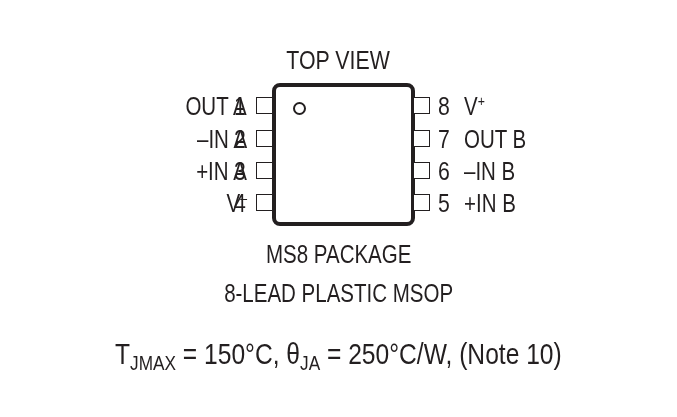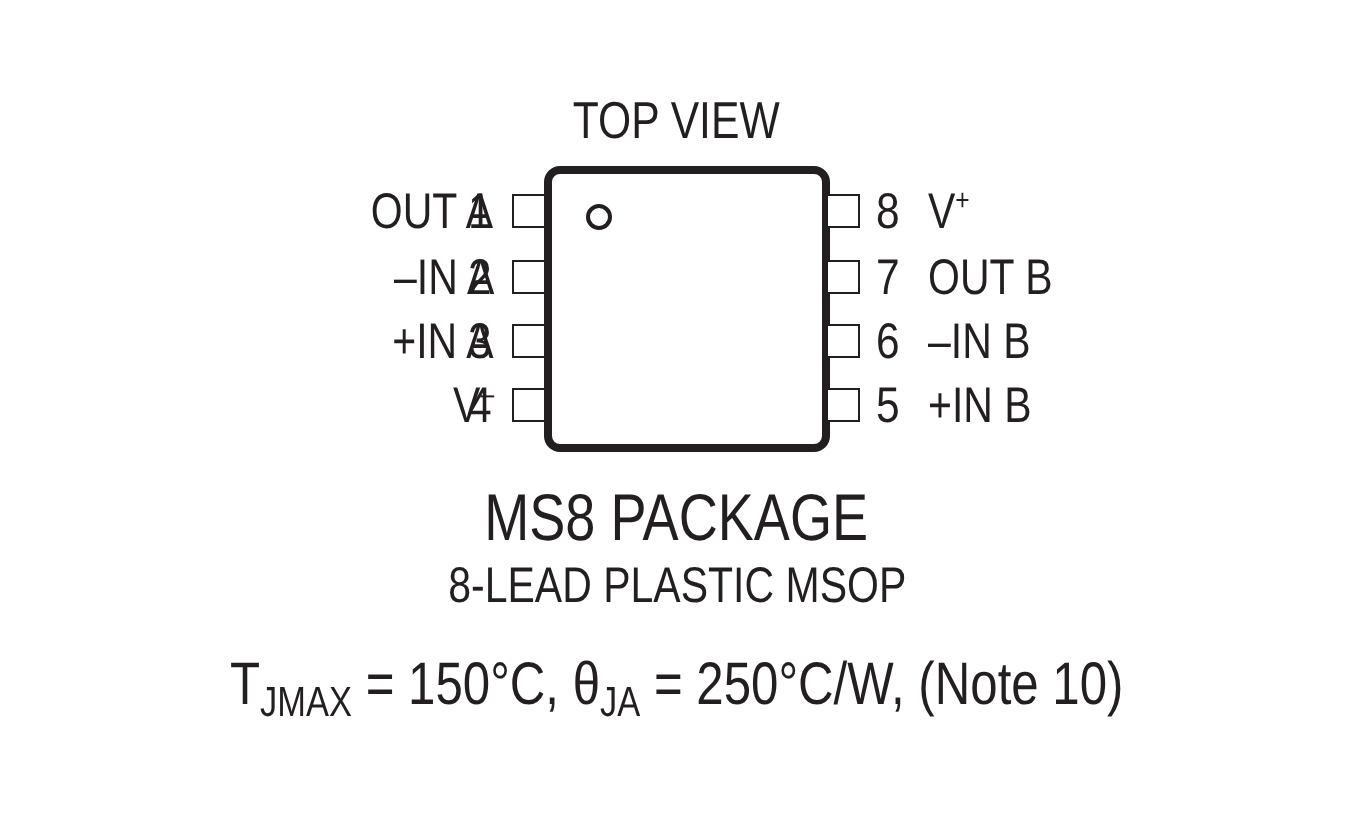--- a/index.html
+++ b/index.html
@@ -27,29 +27,29 @@
       display: inline-block;
       transform: scaleX(0.82);
       transform-origin: center top;
     }
     #title {
       top: 47px;
       font-size: 26px;
     }
     #pkg1 {
       top: 242px;
-      font-size: 33px;
+      font-size: 25px;
     }
     #pkg2 {
       top: 269px;
       font-size: 25px;
       margin-top: 12px;
     }
     #thermal {
-      top: 328px;
+      top: 339px;
       font-size: 30px;
     }
     #thermal sub {
       font-size: 21px;
       vertical-align: -6px;
       line-height: 0;
     }
     .chip {
       position: absolute;
       left: 272px;

